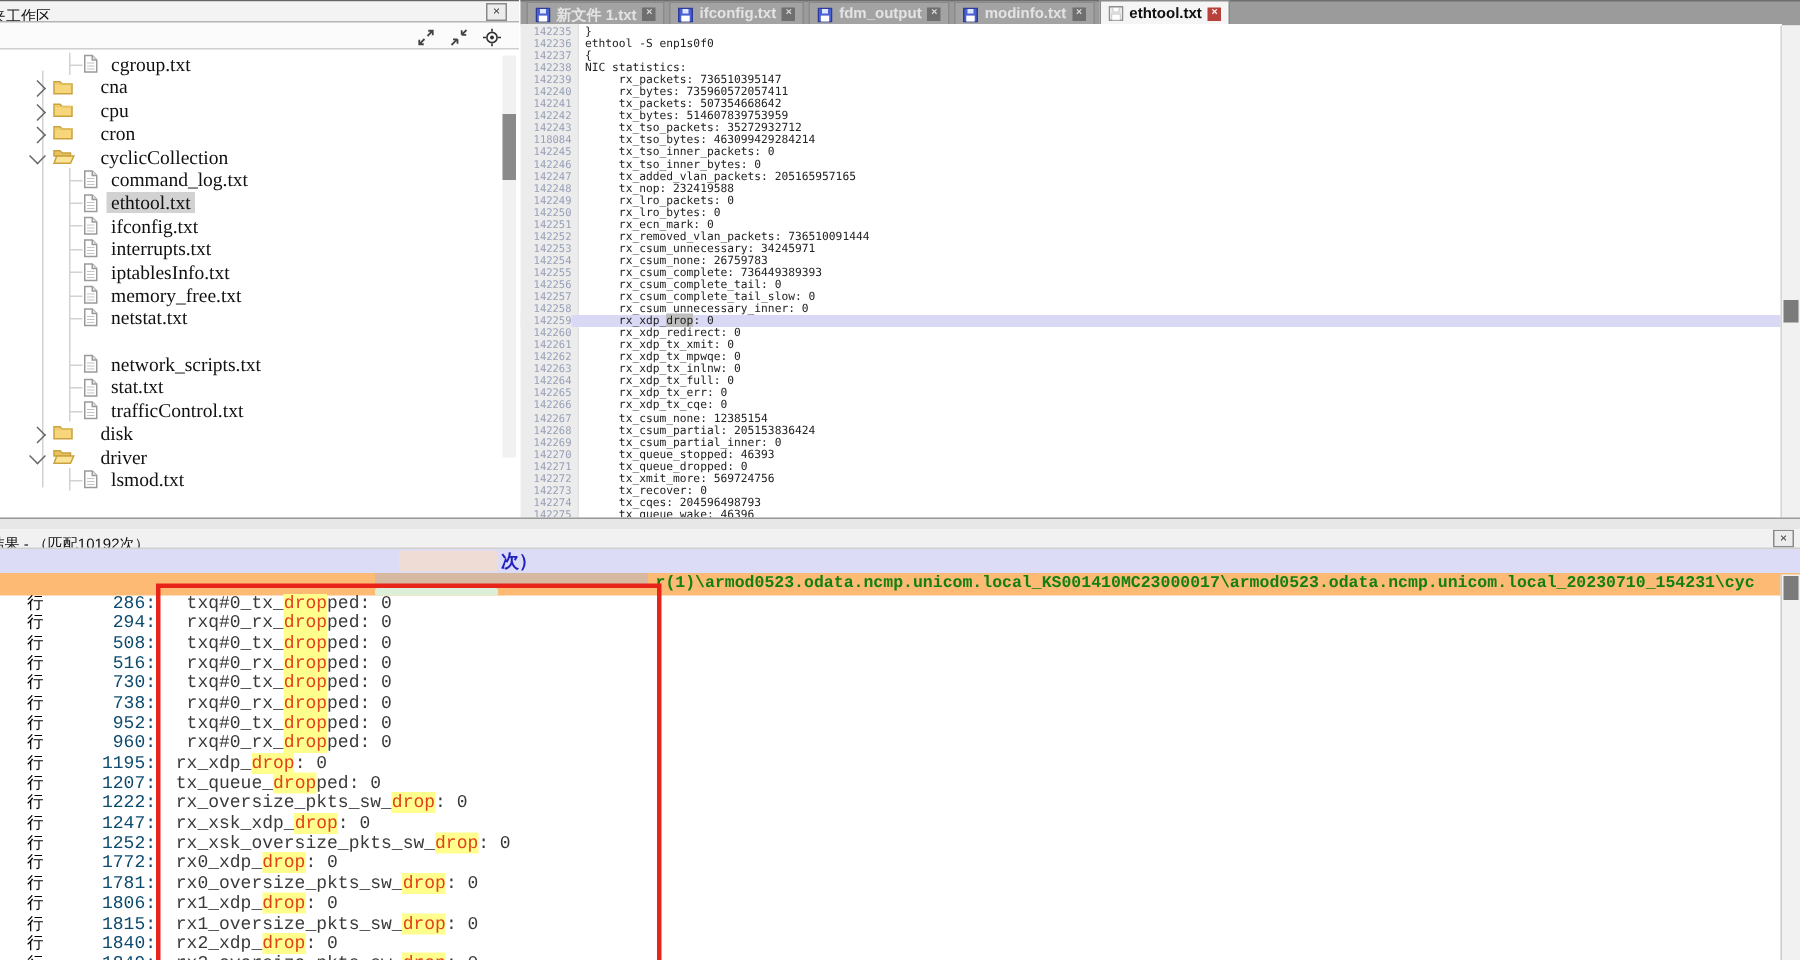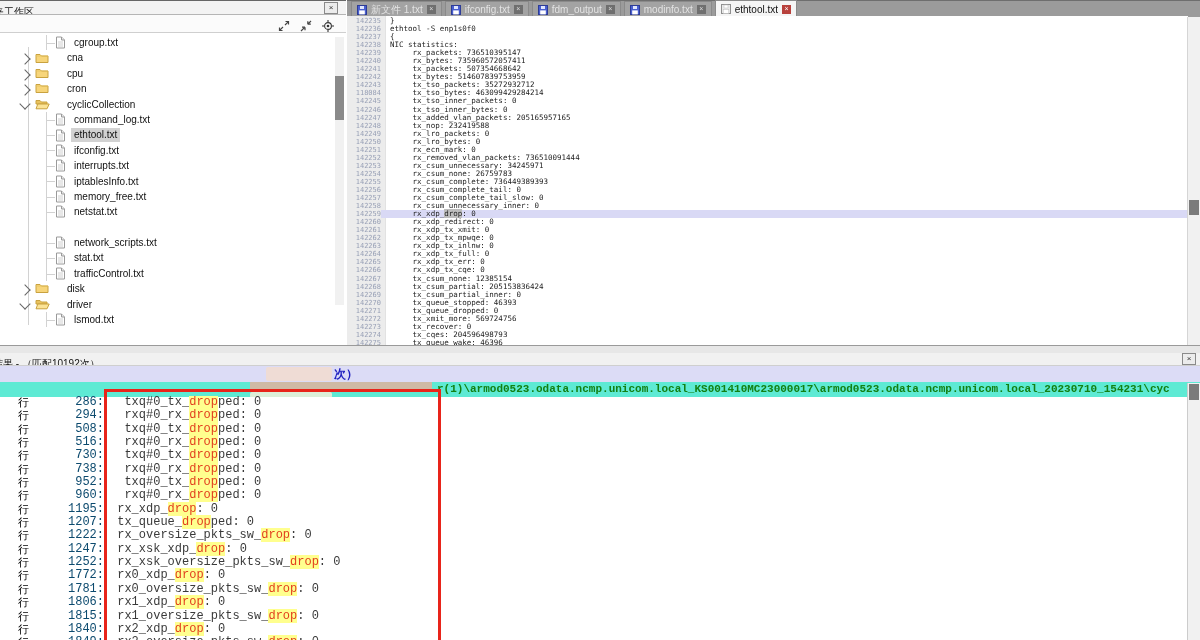--- a/index.html
+++ b/index.html
@@ -8,39 +8,39 @@
   
   #workspace-panel{position:absolute;left:0;top:0;width:346px;height:345px;background:#fff;border-top:1px solid #666;}
   .ws-titlebar{height:13px;background:#f3f3f3;border-bottom:1px solid #b5b5b5;position:relative;overflow:hidden;}
   .ws-title{font-size:10px;line-height:13px;color:#111;margin-left:-6px;white-space:nowrap;}
   .ws-close{position:absolute;right:8px;top:1px;width:12px;height:10px;border:1px solid #8a8a8a;background:#ececec;
             font-size:8px;line-height:9px;text-align:center;color:#333;cursor:default;}
   .ws-toolbar{height:17px;border-bottom:1px solid #cfcfcf;display:flex;justify-content:flex-end;align-items:center;gap:10px;padding-right:12px;background:#fbfbfb;}
   .tool-icon{width:12px;height:12px;display:inline-block;}
   .tree{position:relative;height:306px;margin-top:2px;overflow:hidden;}
   .root-guide{position:absolute;left:28px;top:12px;height:278px;width:1px;background:#d2d2d2;}
-  .trow{position:relative;height:15.4px;display:flex;align-items:center;font-size:10px;color:#111;white-space:nowrap;}
+  .trow{position:relative;height:15.4px;display:flex;align-items:center;font-size:13px;color:#111;white-space:nowrap;font-family:Liberation Serif, serif;}
   .trow .chev{width:7px;height:7px;border-right:1.4px solid #666;border-bottom:1.4px solid #666;display:inline-block;
               position:absolute;left:21px;top:5px;}
   .chev.collapsed{transform:rotate(-45deg);}
   .chev.expanded{transform:rotate(45deg);top:3px;}
   .conn-v{position:absolute;left:46px;top:0;height:100%;width:1px;background:#d2d2d2;}
   .conn-t{position:absolute;left:46px;top:50%;width:9px;height:1px;background:#d2d2d2;}
   .t-icon{width:15px;height:13px;display:inline-block;position:absolute;}
   .d1 .t-icon{left:35px;} .d2 .t-icon{left:55px;}
   .t-label{position:absolute;top:1px;line-height:14px;padding:0 3px;}
   .d1 .t-label{left:64px;} .d2 .t-label{left:71px;}
   .trow.selected .t-label{background:#d2d2d2;}
   .tree-sb{position:absolute;right:2px;top:36px;width:9px;height:268px;background:#f1f1f1;}
   .tree-thumb{position:absolute;left:0;top:39px;width:9px;height:44px;background:#8a8a8a;}
   
   #editor-panel{position:absolute;left:347px;top:0;width:853px;height:345px;}
   .tab-bar{height:16px;background:#9b9b9b;border-top:1px solid #6e6e6e;display:flex;align-items:flex-end;padding-left:4px;}
   .tab{height:15px;display:flex;align-items:center;gap:4px;padding:0 5px;margin-right:3px;font-size:10px;color:#e3e3e3;
-       background:#a3a3a3;border:1px solid #8a8a8a;border-bottom:none;white-space:nowrap;cursor:default;}
+       background:#a3a3a3;border:1px solid #8a8a8a;border-bottom:none;white-space:nowrap;cursor:default;font-weight:bold;}
   .tab.active{background:#f5f5f5;color:#111;height:16px;}
   .tab .flop{width:10px;height:10px;display:inline-block;}
   .tab .tclose{width:9px;height:9px;background:#6f6f6f;color:#ddd;font-size:7px;line-height:8px;text-align:center;display:inline-block;}
   .tab.active .tclose{background:#b8413c;color:#fff;}
   .editor-body{position:absolute;left:0;top:16px;width:841px;height:329px;background:#fff;overflow:hidden;}
   .gutter-bg{position:absolute;left:0;top:0;width:38px;height:100%;background:#ececec;border-right:1px solid #e2e2e2;}
   .code{position:absolute;left:0;top:1px;right:0;}
   .crow{display:flex;height:8.05px;font-family:"DejaVu Sans Mono",monospace;font-size:7.5px;line-height:8.05px;color:#222;white-space:pre;}
   .crow .ln{width:34px;flex:0 0 34px;text-align:right;padding-right:0;font-size:7px;color:#98a0b6;background:#ececec;}
   .crow .ctext{padding-left:9px;}
@@ -54,21 +54,21 @@
   
   #results-panel{position:absolute;left:0;top:353px;width:1200px;height:287px;background:#fff;overflow:hidden;}
   .res-titlebar{height:12px;background:#f1f1f1;border-bottom:1px solid #cfcfcf;position:relative;overflow:hidden;}
   .res-title{font-size:10px;line-height:12px;color:#111;margin-left:-7px;white-space:nowrap;}
   .res-close{position:absolute;right:4px;top:0;width:12px;height:10px;border:1px solid #8a8a8a;background:#ececec;
              font-size:8px;line-height:9px;text-align:center;color:#333;}
   .res-summary{height:16px;background:#dcdcf6;color:#2121c0;font-weight:bold;font-size:12px;line-height:16px;
                white-space:pre;position:relative;overflow:hidden;}
   .res-summary .sum-suffix{position:absolute;left:334px;top:0;}
   .blur1{position:absolute;left:266px;top:1px;width:66px;height:14px;background:#efdcd5;border-radius:2px;}
-  .res-path{height:15px;background:#5eead4;color:#138013;font-family:"Liberation Mono",monospace;font-weight:bold;
+  .res-path{height:15px;background:#fdba74;color:#138013;font-family:"Liberation Mono",monospace;font-weight:bold;
             font-size:11px;line-height:15px;white-space:pre;position:relative;overflow:hidden;text-align:right;}
   .res-path .path-suffix{position:absolute;left:437px;top:0;}
   .blur2{position:absolute;left:250px;top:-1px;width:182px;height:11px;background:#d5b7a2;border-radius:2px;opacity:.95;}
   .blur3{position:absolute;left:250px;top:10px;width:82px;height:6px;background:#dcefd8;border-radius:2px;}
   .res-rows{position:absolute;left:0;top:43px;width:1186px;height:244px;overflow:hidden;}
   .rrow{position:relative;height:13.35px;font-family:"Liberation Mono",monospace;font-size:12px;line-height:13.35px;color:#3a3a3a;white-space:pre;}
   .rrow .rl{position:absolute;left:18px;font-family:"Liberation Sans",sans-serif;font-size:11px;color:#000;}
   .rrow .rnum{position:absolute;left:38px;width:66px;text-align:right;color:#0c4a6e;}
   .rrow .rtext{position:absolute;left:110px;}
   .hl{background:#ffff8e;color:#e2401e;}

